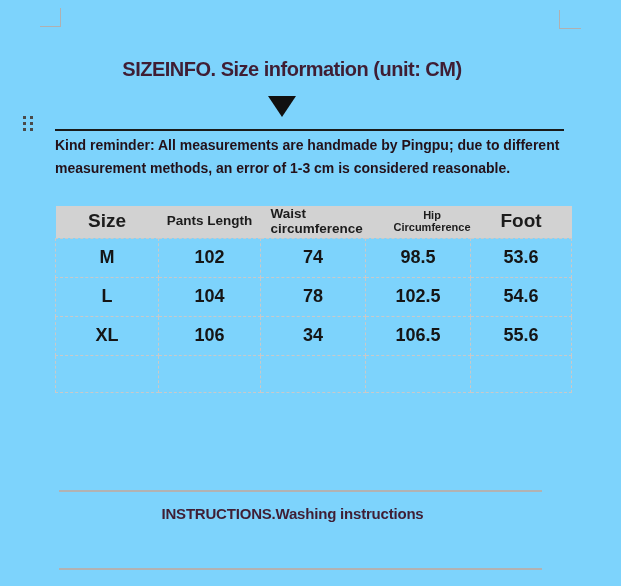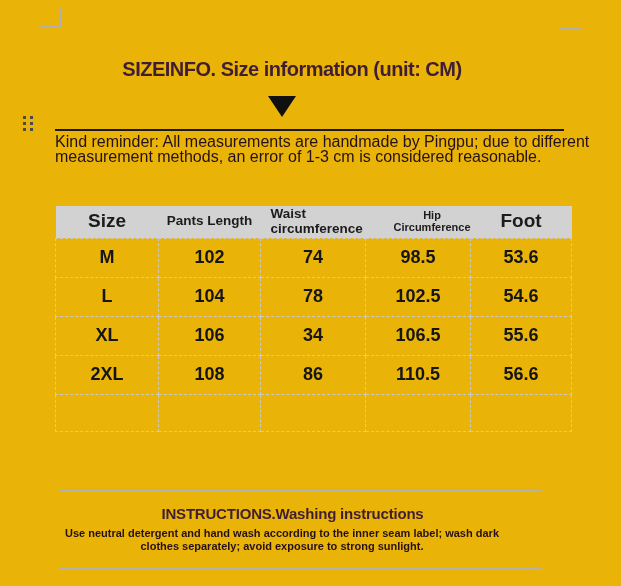--- a/index.html
+++ b/index.html
@@ -3,21 +3,21 @@
 <meta charset="utf-8">
 <style>
   :root{
     --title-text:#3f1e34; --body-text:#241119; --table-text:#151515;
     --header-bg:#d2d2d2; --dashed-line:#c9c9c9; --divider:#b2b2b2;
     --rule:#1a1a1a; --corner-mark:#b0b0b0; --dot:#4a4a4a; --triangle:#101010;
   }
   *{margin:0;padding:0;box-sizing:border-box;}
   html,body{background:#ffffff;}
   body{font-family:"Liberation Sans","DejaVu Sans",sans-serif;}
-  .canvas{position:relative;width:621px;height:586px;background:#eab308;overflow:hidden;}
+  .canvas{position:relative;width:621px;height:586px;background:#7dd3fc;overflow:hidden;}
 
   
   .corner-tl{position:absolute;left:40px;top:8px;width:21px;height:19px;
     border-right:1px solid var(--corner-mark);border-bottom:1px solid var(--corner-mark);}
   .corner-tr{position:absolute;left:559px;top:10px;width:22px;height:19px;
     border-left:1px solid var(--corner-mark);border-bottom:1px solid var(--corner-mark);}
 
   
   .dots{position:absolute;left:23px;top:116px;width:10px;
     display:flex;flex-wrap:wrap;gap:3px 4px;cursor:grab;}
@@ -26,21 +26,21 @@
   .title{position:absolute;top:58px;left:0;width:584px;text-align:center;
     font-size:20px;font-weight:bold;letter-spacing:-0.5px;color:var(--title-text);}
 
   .triangle{position:absolute;left:268px;top:96px;width:0;height:0;
     border-left:14px solid transparent;border-right:14px solid transparent;
     border-top:21px solid var(--triangle);}
 
   .rule{position:absolute;left:55px;top:129px;width:509px;height:2px;background:var(--rule);}
 
   .reminder{position:absolute;left:55px;top:134px;width:556px;
-    font-size:16px;font-weight:normal;line-height:15px;color:var(--body-text);}
+    font-size:14px;font-weight:bold;line-height:23px;color:var(--body-text);}
 
   table.size-table{position:absolute;left:55px;top:206px;width:516px;
     border-collapse:collapse;table-layout:fixed;}
   .size-table th{background:var(--header-bg);border:none;height:32px;
     font-weight:bold;color:#1c1c1c;vertical-align:middle;text-align:center;line-height:1.08;}
   .size-table th.h-size,.size-table th.h-foot{font-size:19px;}
   .size-table th.h-pants{font-size:13.5px;margin-top:7px;}
   .size-table th.h-waist{font-size:13.5px;text-align:left;padding-left:10px;}
   .size-table th.h-hip{font-size:11px;text-align:center;padding-left:28px;}
   .size-table td{border:1px dashed var(--dashed-line);height:39px;
@@ -114,38 +114,30 @@
         <td>102.5</td>
         <td>54.6</td>
       </tr>
       <tr>
         <td>XL</td>
         <td>106</td>
         <td>34</td>
         <td>106.5</td>
         <td>55.6</td>
       </tr>
-      <tr>
-        <td>2XL</td>
-        <td>108</td>
-        <td>86</td>
-        <td>110.5</td>
-        <td>56.6</td>
-      </tr>
       <tr class="empty">
         <td></td>
         <td></td>
         <td></td>
         <td></td>
         <td></td>
       </tr>
     </tbody>
   </table>
 
   <div class="divider divider-top"></div>
 
   <div class="wash-title">INSTRUCTIONS.Washing instructions</div>
 
-  <div class="wash-body">Use neutral detergent and hand wash according to the inner seam label; wash dark clothes separately; avoid exposure to strong sunlight.</div>
 
   <div class="divider divider-bottom"></div>
 
 </div>
 
 </body></html>

